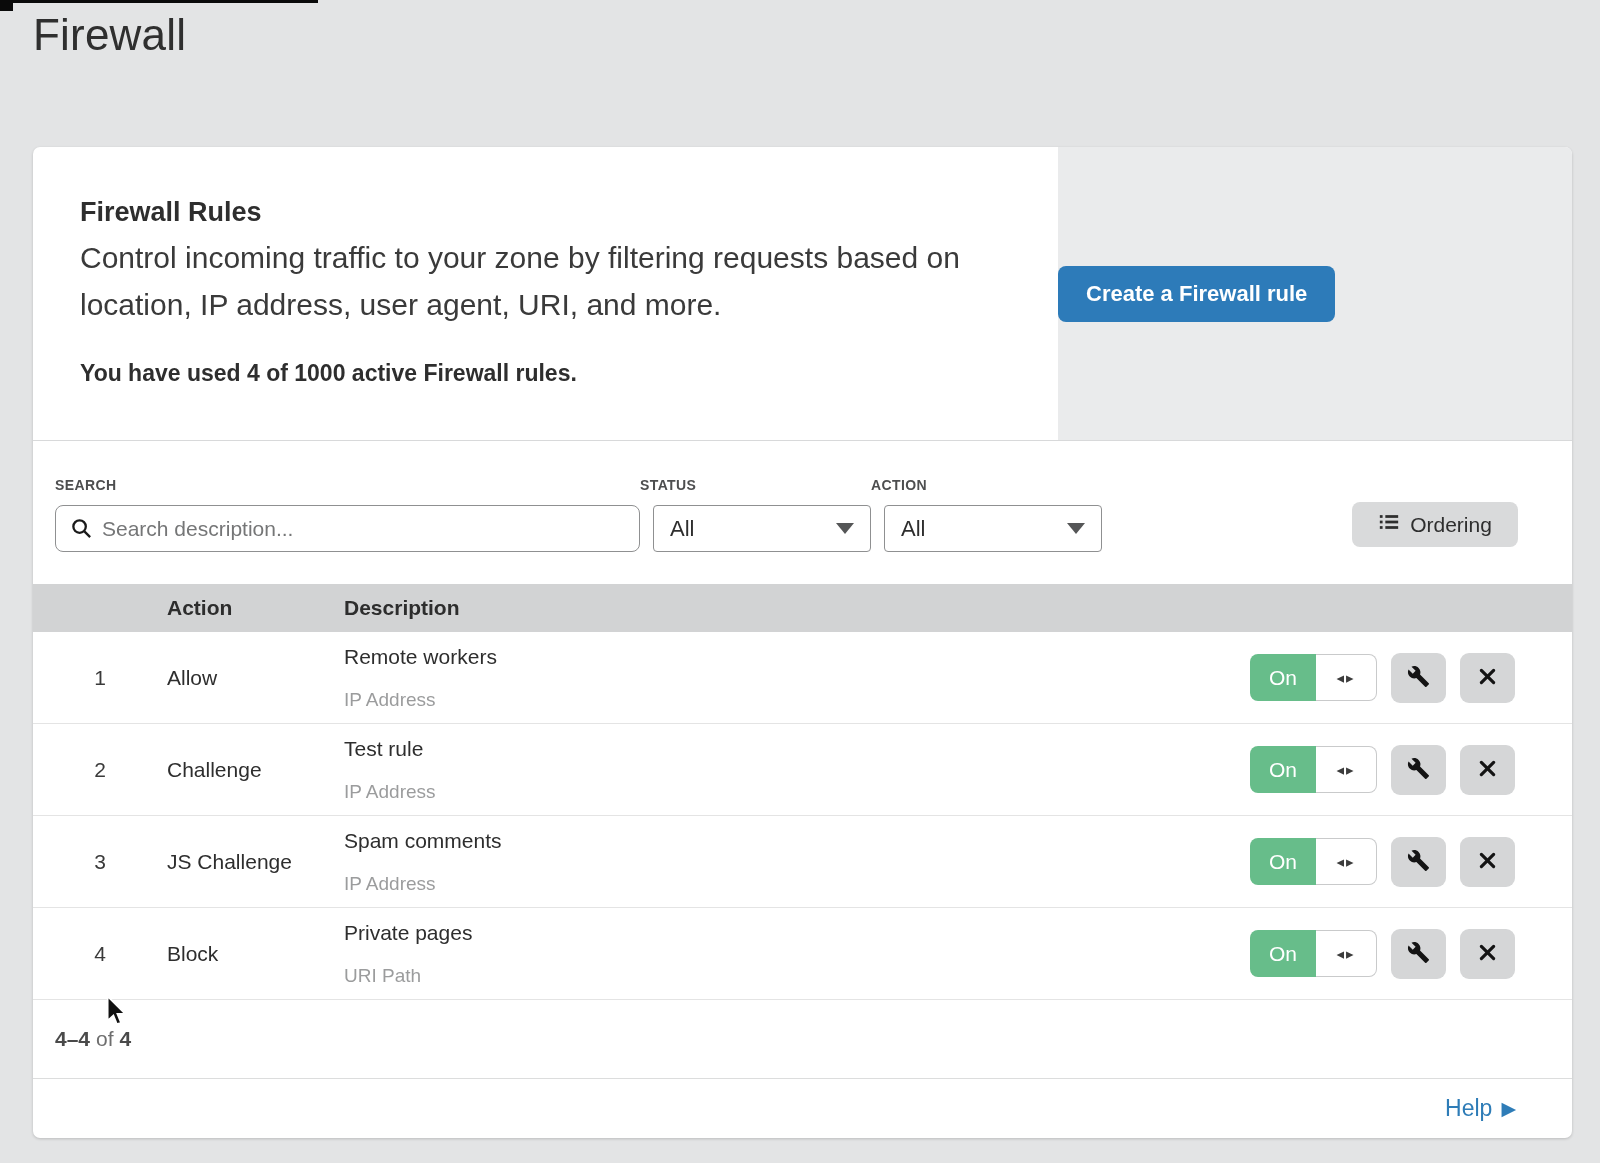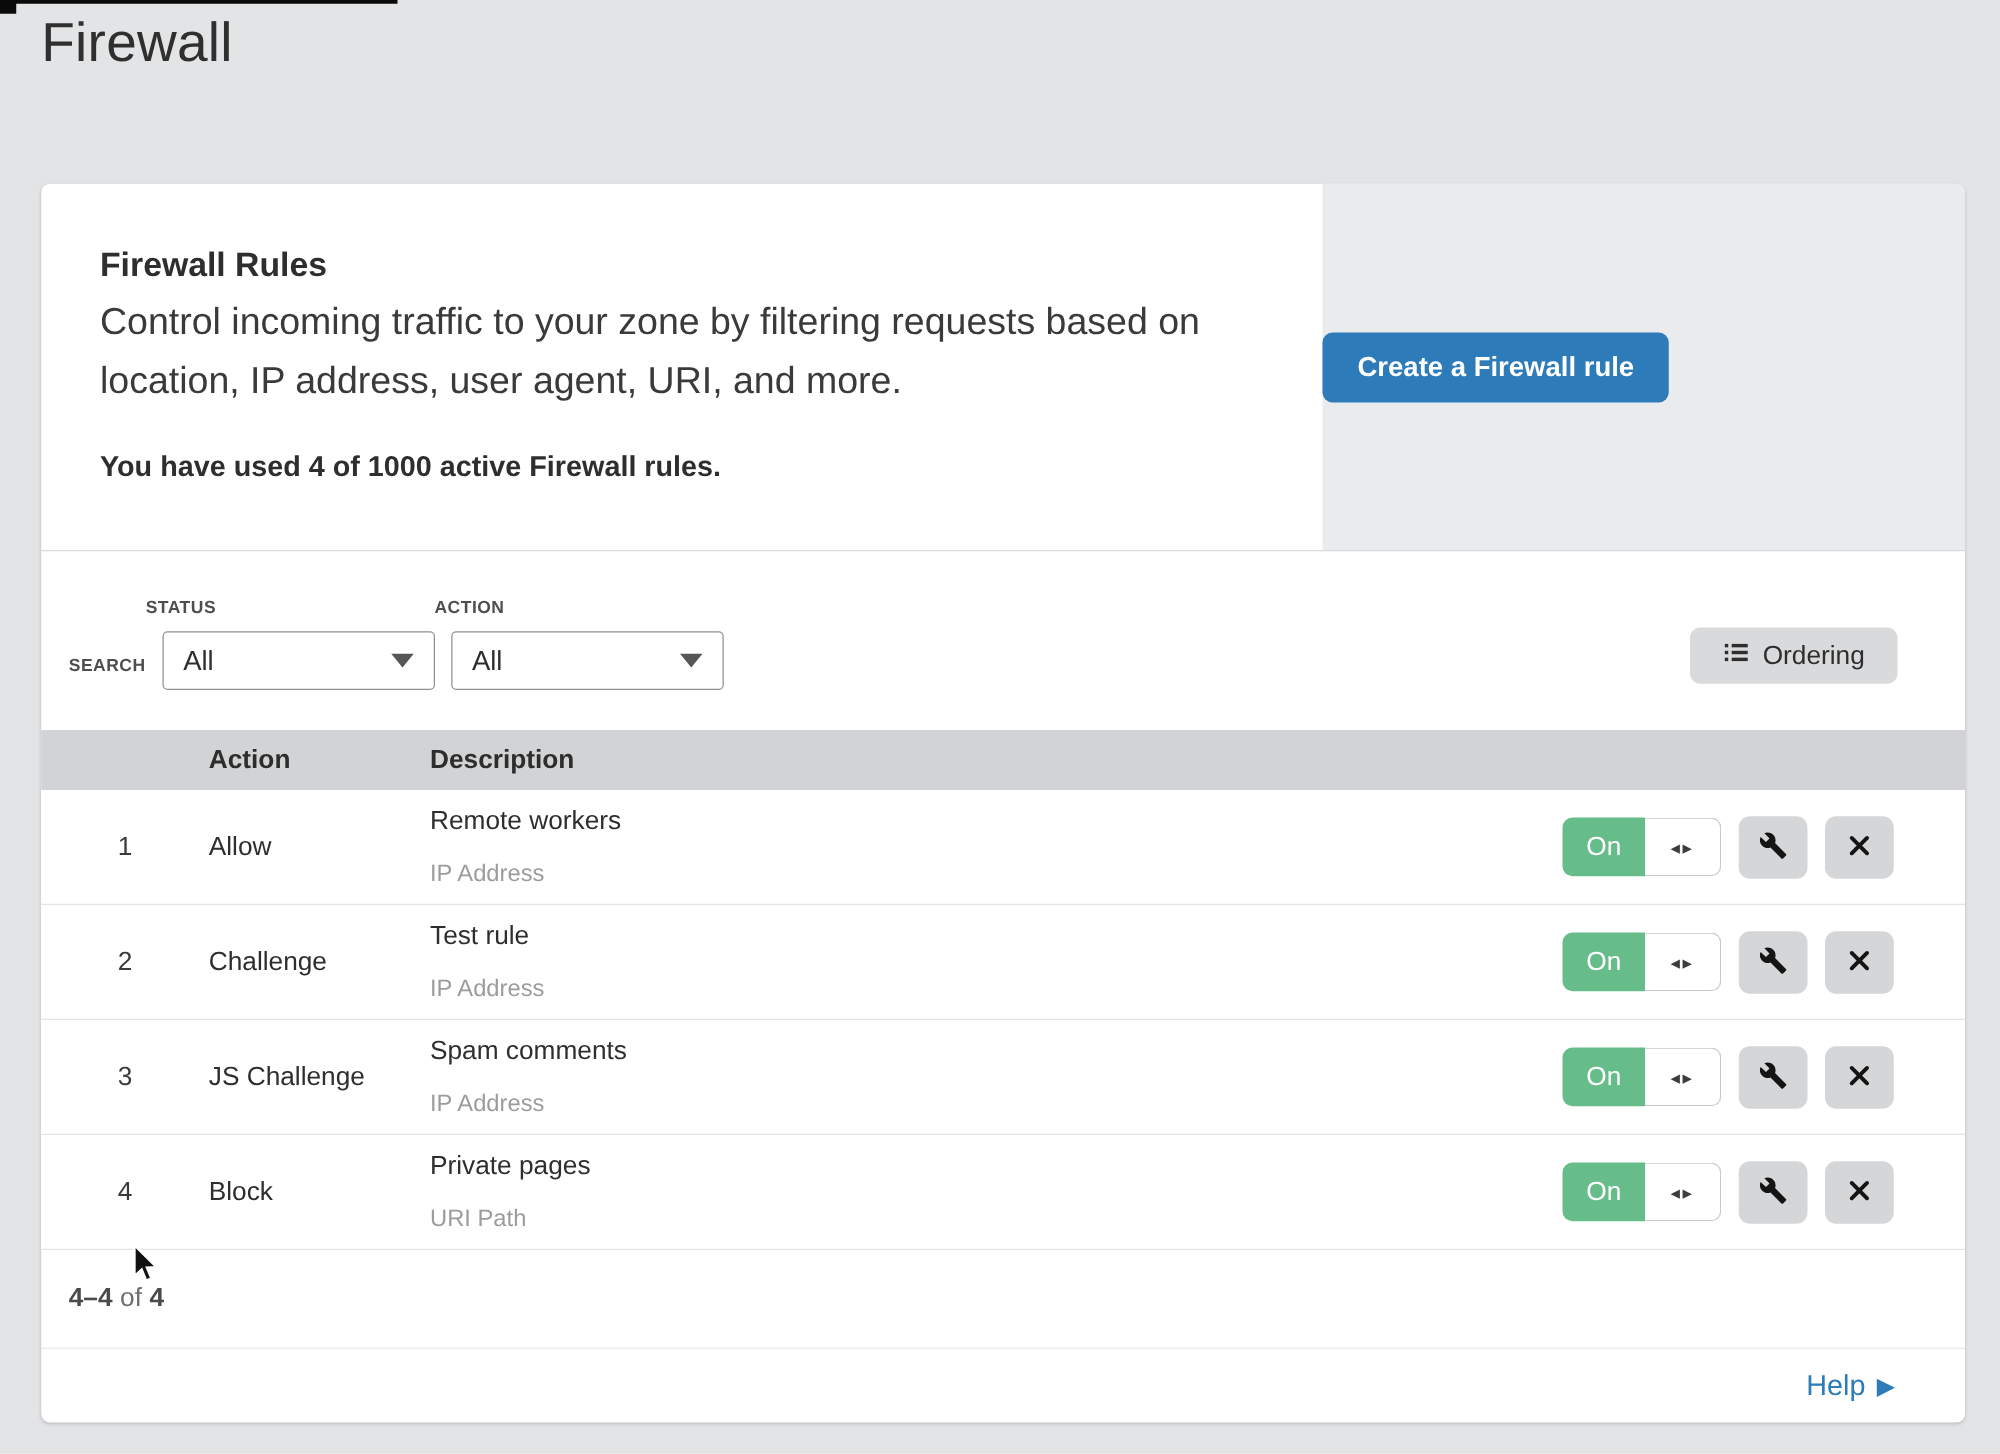--- a/index.html
+++ b/index.html
@@ -133,20 +133,29 @@
       <div class="rules-usage">You have used 4 of 1000 active Firewall rules.</div>
     </div>
     <div class="top-right">
       <button class="create-btn">Create a Firewall rule</button>
     </div>
   </div>
 
   <div class="filter-section">
     <div class="filter-group first">
       <div class="filter-label">SEARCH</div>
+      <div class="search-wrap">
+        <span class="search-icon">
+          <svg width="23" height="23" viewBox="0 0 24 24" fill="none" stroke="#1a1a1a" stroke-width="2.4">
+            <circle cx="10" cy="10" r="6.5"></circle>
+            <line x1="15" y1="15" x2="21" y2="21"></line>
+          </svg>
+        </span>
+        <input class="search-input" type="text" placeholder="Search description..." style="">
+      </div>
     </div>
     <div class="filter-group">
       <div class="filter-label">STATUS</div>
       <div class="select-box">
         <span>All</span>
         <span class="dd-arrow"></span>
       </div>
     </div>
     <div class="filter-group">
       <div class="filter-label">ACTION</div>

